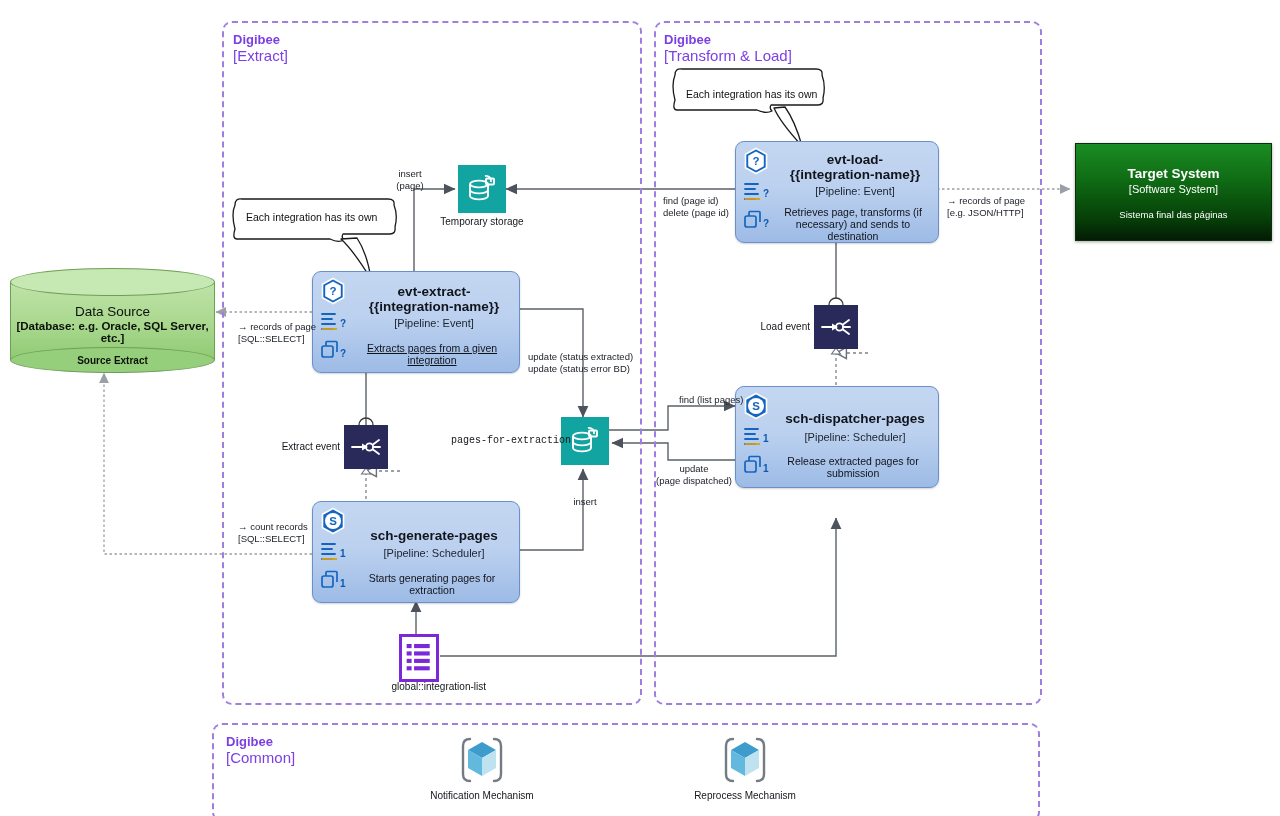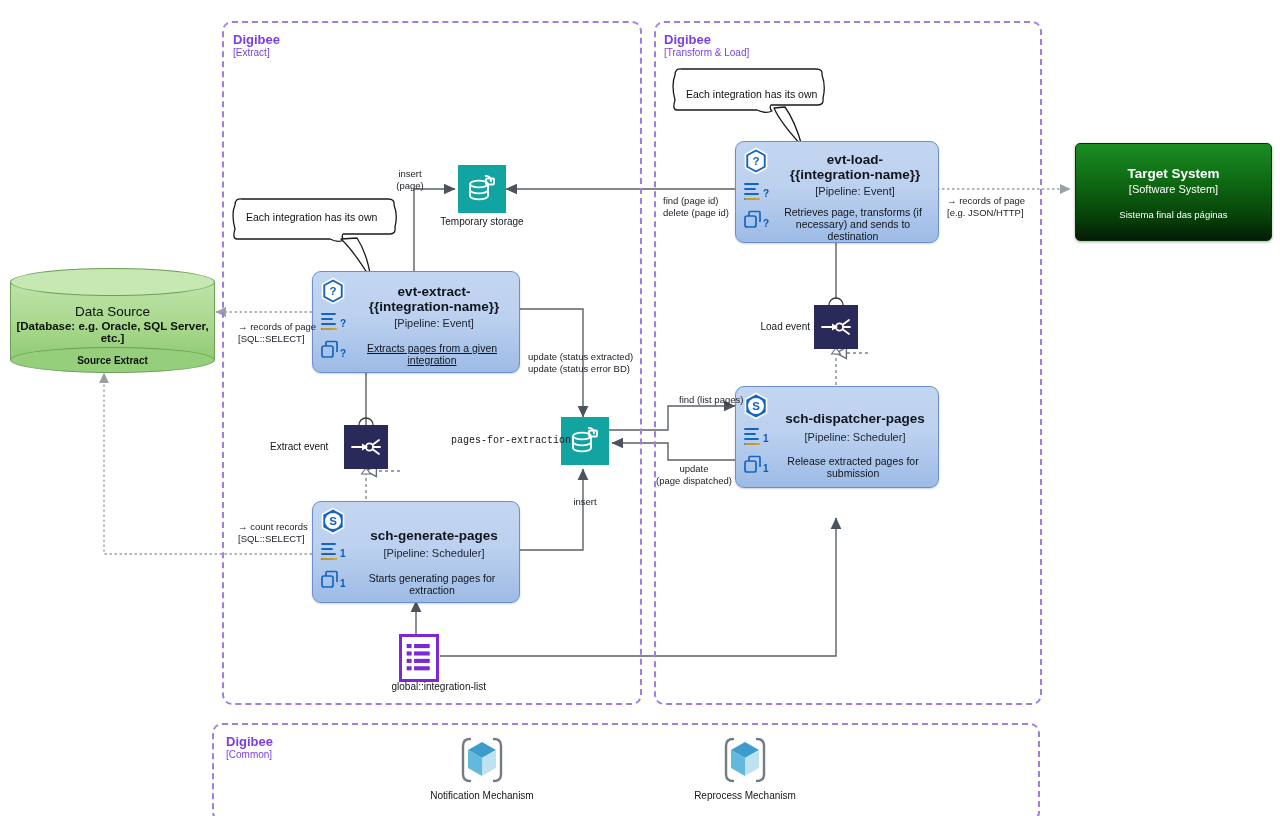--- a/index.html
+++ b/index.html
@@ -4,21 +4,21 @@
 <style>
   html,body{margin:0;padding:0;background:#ffffff;}
   body{width:1280px;height:816px;position:relative;overflow:hidden;
        font-family:"Liberation Sans","DejaVu Sans",sans-serif;color:#1a1a1a;}
   #stage{position:absolute;left:0;top:13px;width:1224px;height:816px;}
   svg.layer{position:absolute;left:0;top:0;width:1280px;height:816px;pointer-events:none;}
 
   
   .boundary{position:absolute;border:2px dashed #a07ee0;border-radius:10px;background:transparent;}
   .b-title{position:absolute;font-weight:bold;font-size:13px;color:#7b3fe4;line-height:1.05;}
-  .b-sub{position:absolute;font-size:10px;color:#7b3fe4;line-height:1.05;}
+  .b-sub{position:absolute;font-size:15px;color:#7b3fe4;line-height:1.05;}
 
   
   .pipe{position:absolute;border:1px solid #6a8fcb;border-radius:9px;
         background:linear-gradient(180deg,#c3d6f1 0%,#bcd1ef 45%,#9dbbe6 100%);
         box-shadow:0 1px 2px rgba(0,0,0,.18);}
   .pipe .nm{position:absolute;left:44px;right:8px;text-align:center;font-weight:bold;
             font-size:13.5px;color:#10141c;line-height:1.12;}
   .pipe .tech{position:absolute;left:44px;right:8px;text-align:center;font-size:11px;color:#1b2330;}
   .pipe .desc{position:absolute;left:40px;right:8px;text-align:center;font-size:10.5px;color:#10141c;line-height:1.15;}
   .pipe .ic{position:absolute;width:30px;height:26px;}
@@ -34,21 +34,21 @@
         background:linear-gradient(180deg,#cdecb8 0%,#b6deа0 100%);background-color:#c6e8b2;
         border:1px solid #6f9f57;box-sizing:border-box;}
   .cyl .bot{position:absolute;left:0;bottom:0;width:100%;height:26px;border-radius:50%;
         background:#96cf7b;border:1px solid #6f9f57;box-sizing:border-box;}
   .cyl .txt{position:absolute;left:0;right:0;top:36px;text-align:center;}
   .cyl .t1{font-weight:normal;font-size:13.5px;color:#0c120a;}
   .cyl .t2{font-size:11.5px;font-weight:bold;color:#0c120a;margin-top:1px;}
   .cyl .t3{font-size:10px;font-weight:bold;color:#0c120a;margin-top:11px;}
 
   
-  .tgt{position:absolute;border-radius:5px;border:1px solid #0a2f0a;
+  .tgt{position:absolute;border-radius:0;border:1px solid #0a2f0a;
        background:linear-gradient(180deg,#1a8d23 0%,#0f6b14 38%,#063f08 78%,#031c04 100%);
        box-shadow:0 1px 3px rgba(0,0,0,.35);color:#fff;text-align:center;}
   .tgt .t1{font-weight:bold;font-size:13.5px;margin-top:22px;}
   .tgt .t2{font-size:11px;margin-top:2px;}
   .tgt .t3{font-size:9.5px;margin-top:14px;}
 
   
   .store{position:absolute;background:#12a4a0;}
   .store-lbl{position:absolute;font-size:10px;color:#13161b;text-align:center;white-space:nowrap;}
 
@@ -333,21 +333,21 @@
       <g stroke="#ffffff" stroke-width="1.8" fill="none" stroke-linecap="round">
         <line x1="8" y1="22" x2="18" y2="22"></line>
         <polygon points="18,18.5 18,25.5 24,22" fill="#ffffff" stroke="none"></polygon>
         <circle cx="25.5" cy="22" r="3.6"></circle>
         <line x1="29" y1="19.5" x2="35" y2="15"></line>
         <line x1="29" y1="22" x2="36" y2="22"></line>
         <line x1="29" y1="24.5" x2="35" y2="29"></line>
       </g>
     </svg>
   </div>
-  <div class="evt-lbl r" style="left:270px;top:428px;width:70px;text-align:left;">Extract event</div>
+  <div class="evt-lbl r" style="left:270px;top:428px;width:70px;text-align:right;">Extract event</div>
 
   <div class="evt" style="left:814px;top:292px;width:44px;height:44px;">
     <svg viewBox="0 0 44 44" width="44" height="44">
       <g stroke="#ffffff" stroke-width="1.8" fill="none" stroke-linecap="round">
         <line x1="8" y1="22" x2="18" y2="22"></line>
         <polygon points="18,18.5 18,25.5 24,22" fill="#ffffff" stroke="none"></polygon>
         <circle cx="25.5" cy="22" r="3.6"></circle>
         <line x1="29" y1="19.5" x2="35" y2="15"></line>
         <line x1="29" y1="22" x2="36" y2="22"></line>
         <line x1="29" y1="24.5" x2="35" y2="29"></line>

